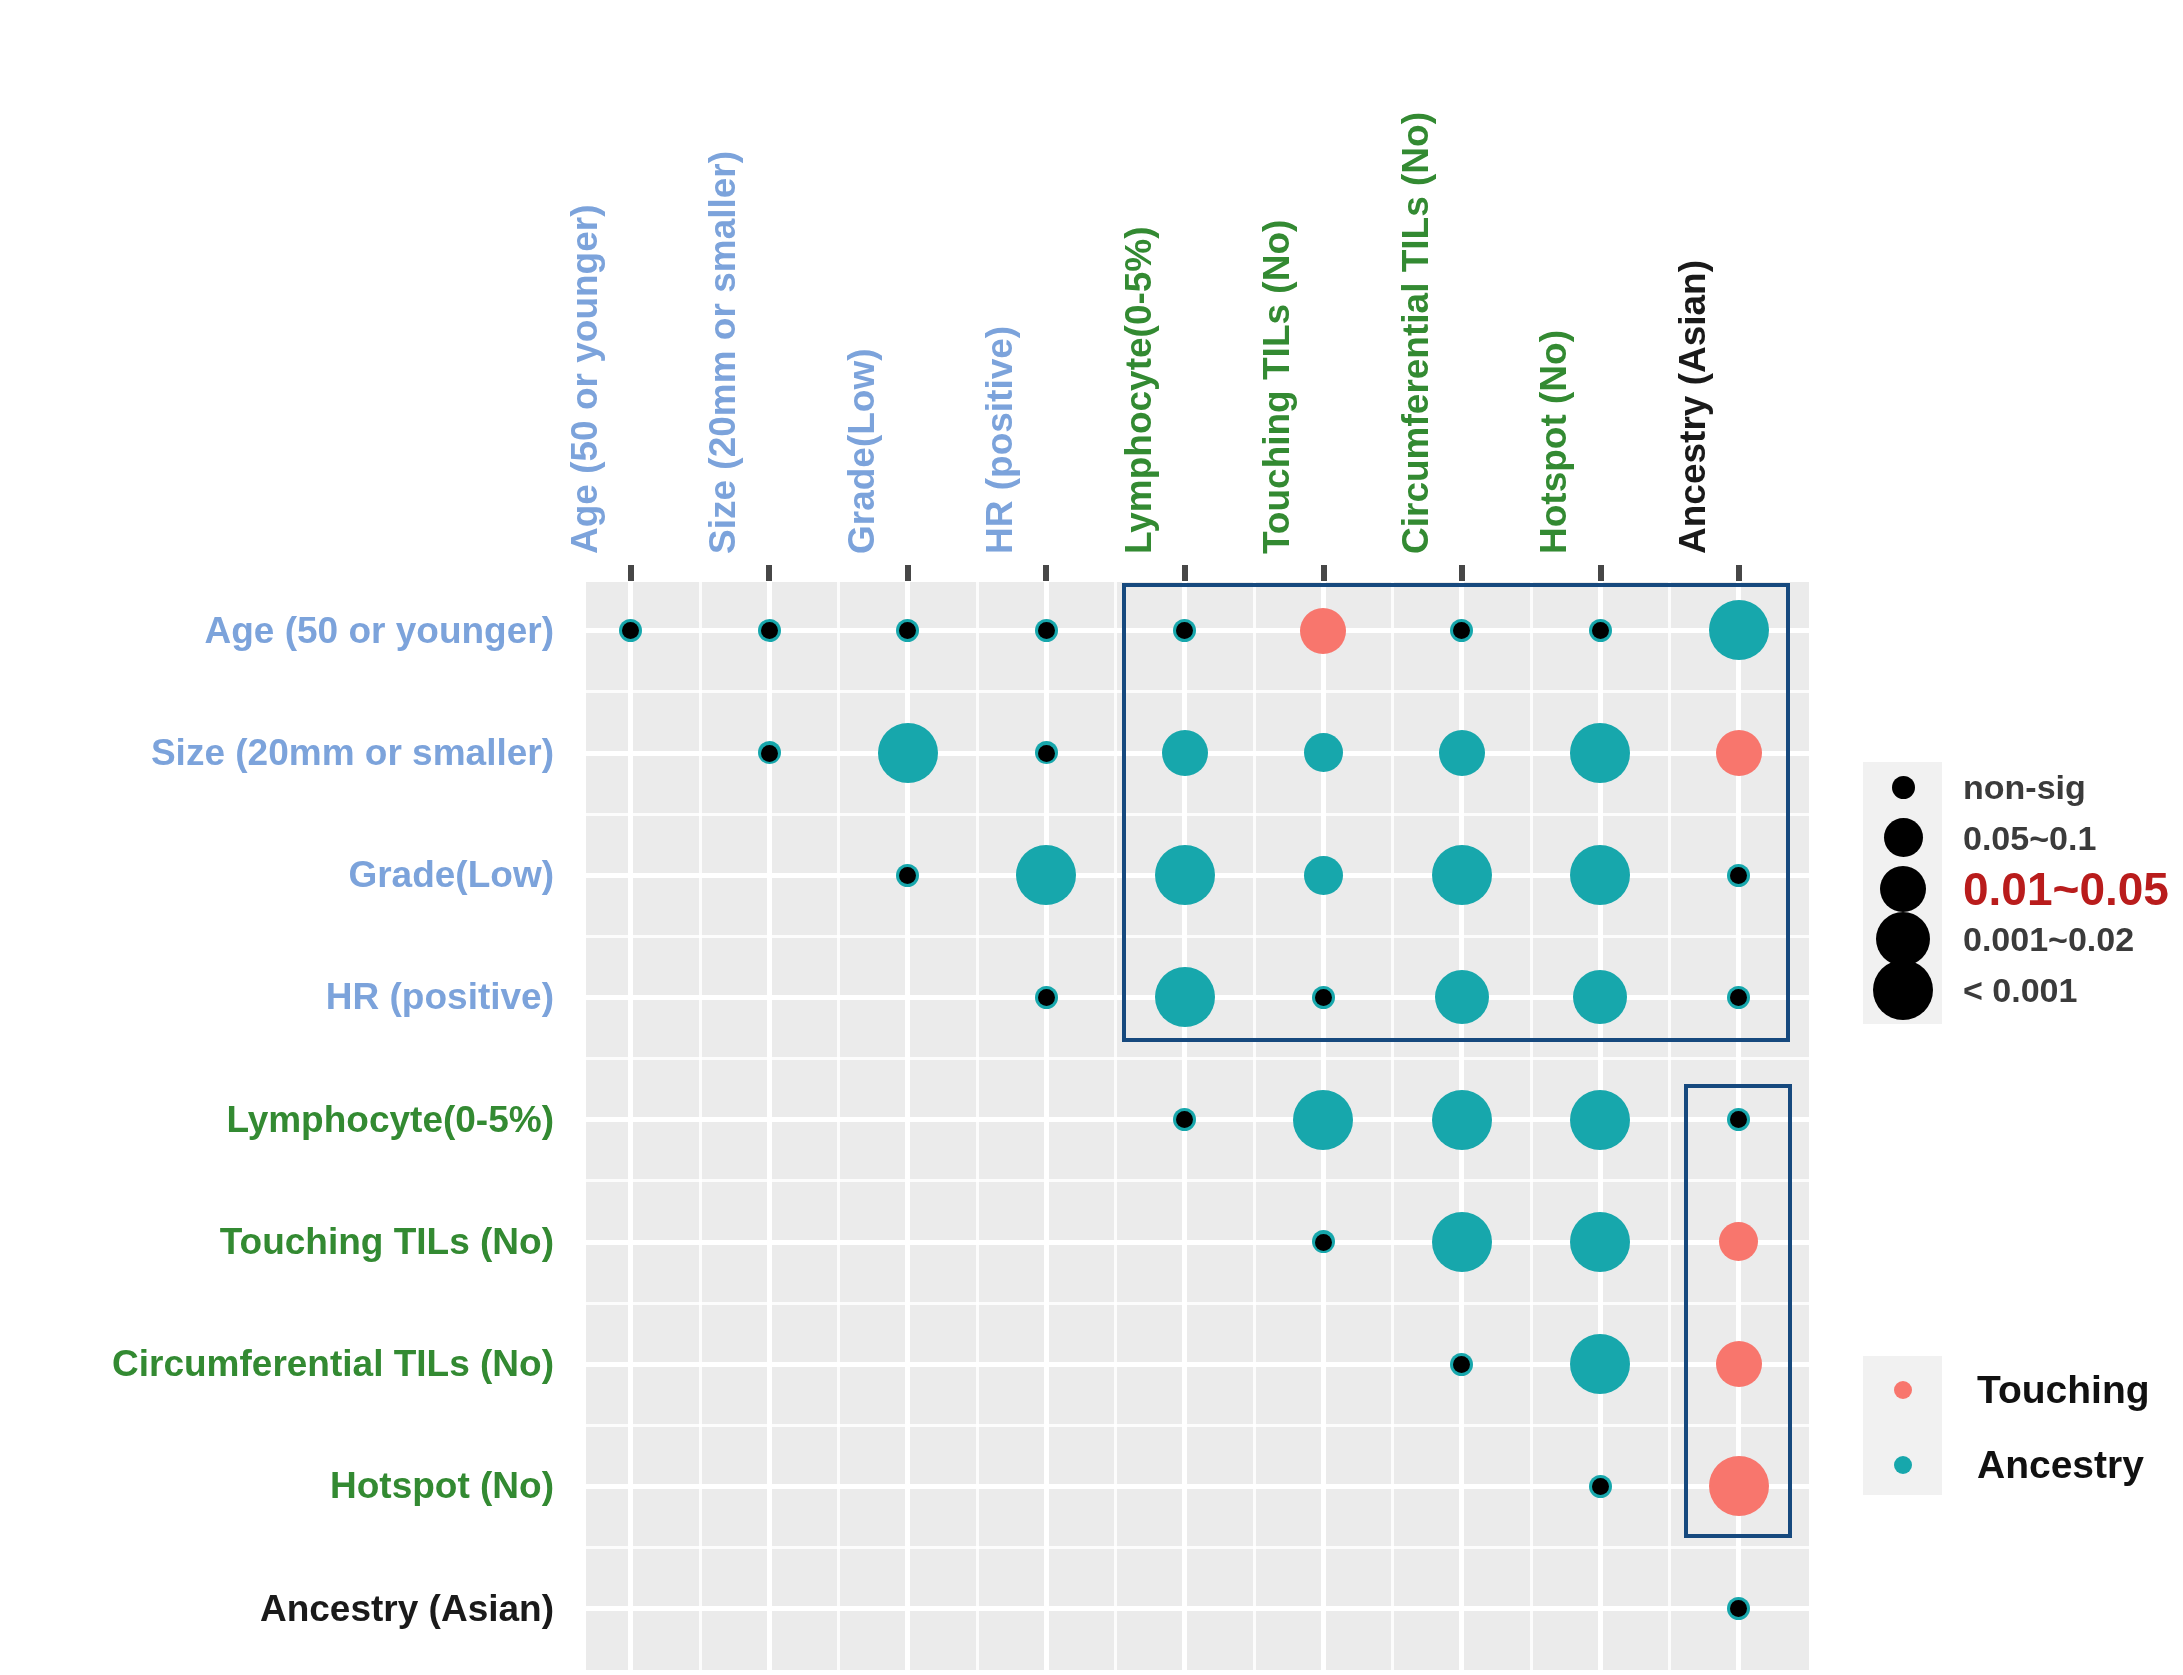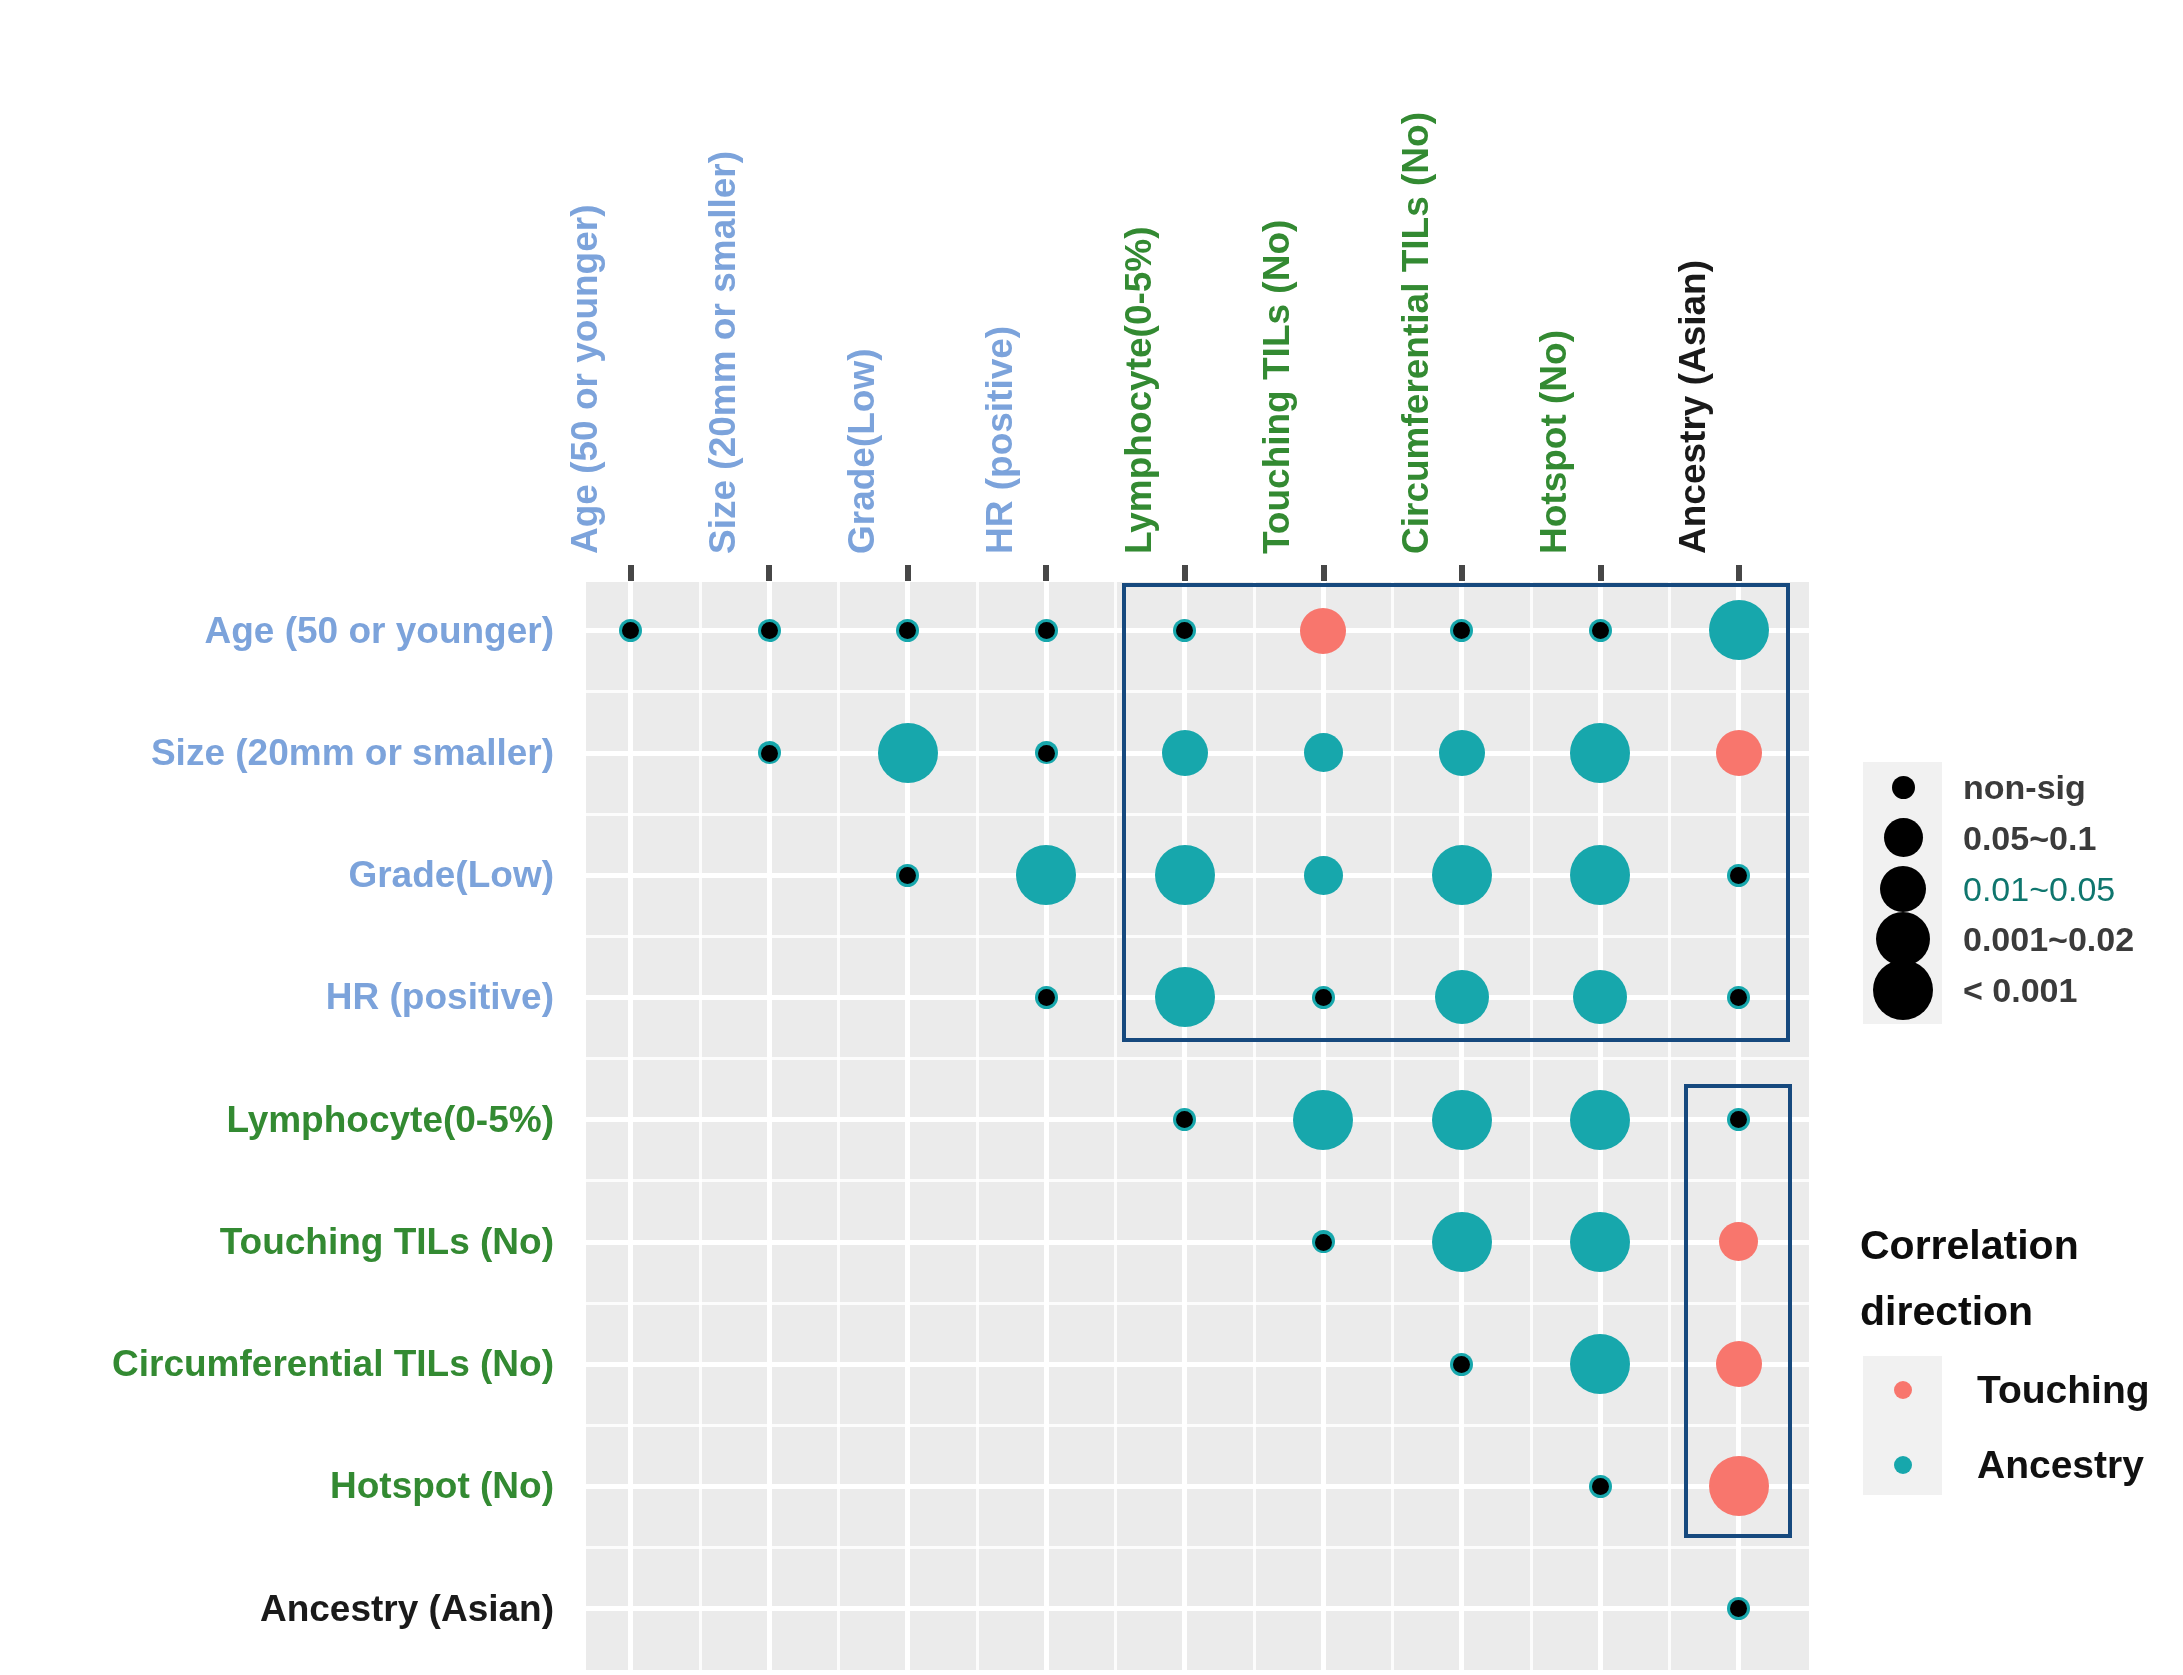--- a/index.html
+++ b/index.html
@@ -163,31 +163,27 @@
     </div>
 
 
   <div class="legend-strip" id="sig-strip" style="left: 1863px; top: 762px; width: 79px; height: 262px; background: rgb(241, 241, 241);"></div>
   <div id="sig-items">
       <div class="dot" style="left: 1892px; top: 776px; width: 23px; height: 23px; background: rgb(0, 0, 0);"></div>
       <div class="legend-label" style="left: 1963px; top: 766px; font-size: 34px; line-height: 42px; font-weight: 600; color: rgb(59, 59, 59);">non-sig</div>
       <div class="dot" style="left: 1884px; top: 818px; width: 39px; height: 39px; background: rgb(0, 0, 0);"></div>
       <div class="legend-label" style="left: 1963px; top: 817px; font-size: 34px; line-height: 42px; font-weight: 600; color: rgb(59, 59, 59);">0.05~0.1</div>
       <div class="dot" style="left: 1880px; top: 866px; width: 46px; height: 46px; background: rgb(0, 0, 0);"></div>
-      <div class="legend-label" style="left: 1963px; top: 868px; font-size: 34px; line-height: 42px; font-weight: 400; color: #0f766e;">0.01~0.05</div>
+      <div class="legend-label" style="left: 1963px; top: 868px; font-size: 46px; line-height: 42px; font-weight: 700; color: #b91c1c;">0.01~0.05</div>
       <div class="dot" style="left: 1876px; top: 912px; width: 54px; height: 54px; background: rgb(0, 0, 0);"></div>
       <div class="legend-label" style="left: 1963px; top: 918px; font-size: 34px; line-height: 42px; font-weight: 600; color: rgb(59, 59, 59);">0.001~0.02</div>
       <div class="dot" style="left: 1873px; top: 960px; width: 60px; height: 60px; background: rgb(0, 0, 0);"></div>
       <div class="legend-label" style="left: 1963px; top: 969px; font-size: 34px; line-height: 42px; font-weight: 600; color: rgb(59, 59, 59);">&lt; 0.001</div>
     </div>
 
-  <div class="legend-title" id="dir-title" style="left: 1860px; top: 1212px; font-size: 41px; line-height: 66px; color: rgb(13, 13, 13);">
-    <div>Correlation</div>
-    <div>direction</div>
-  </div>
 
   <div class="legend-strip" id="dir-strip" style="left: 1863px; top: 1356px; width: 79px; height: 139px; background: rgb(241, 241, 241);"></div>
   <div id="dir-items">
       <div class="dot" style="left: 1894px; top: 1381px; width: 18.3px; height: 18.3px; background: rgb(248, 118, 109);"></div>
       <div class="legend-label" style="left: 1977px; top: 1366px; font-size: 39px; line-height: 48px; font-weight: bold; color: rgb(17, 17, 17);">Touching</div>
       <div class="dot" style="left: 1894px; top: 1456px; width: 18.3px; height: 18.3px; background: rgb(23, 167, 172);"></div>
       <div class="legend-label" style="left: 1977px; top: 1441px; font-size: 39px; line-height: 48px; font-weight: bold; color: rgb(17, 17, 17);">Ancestry</div>
     </div>
 </div>
 

